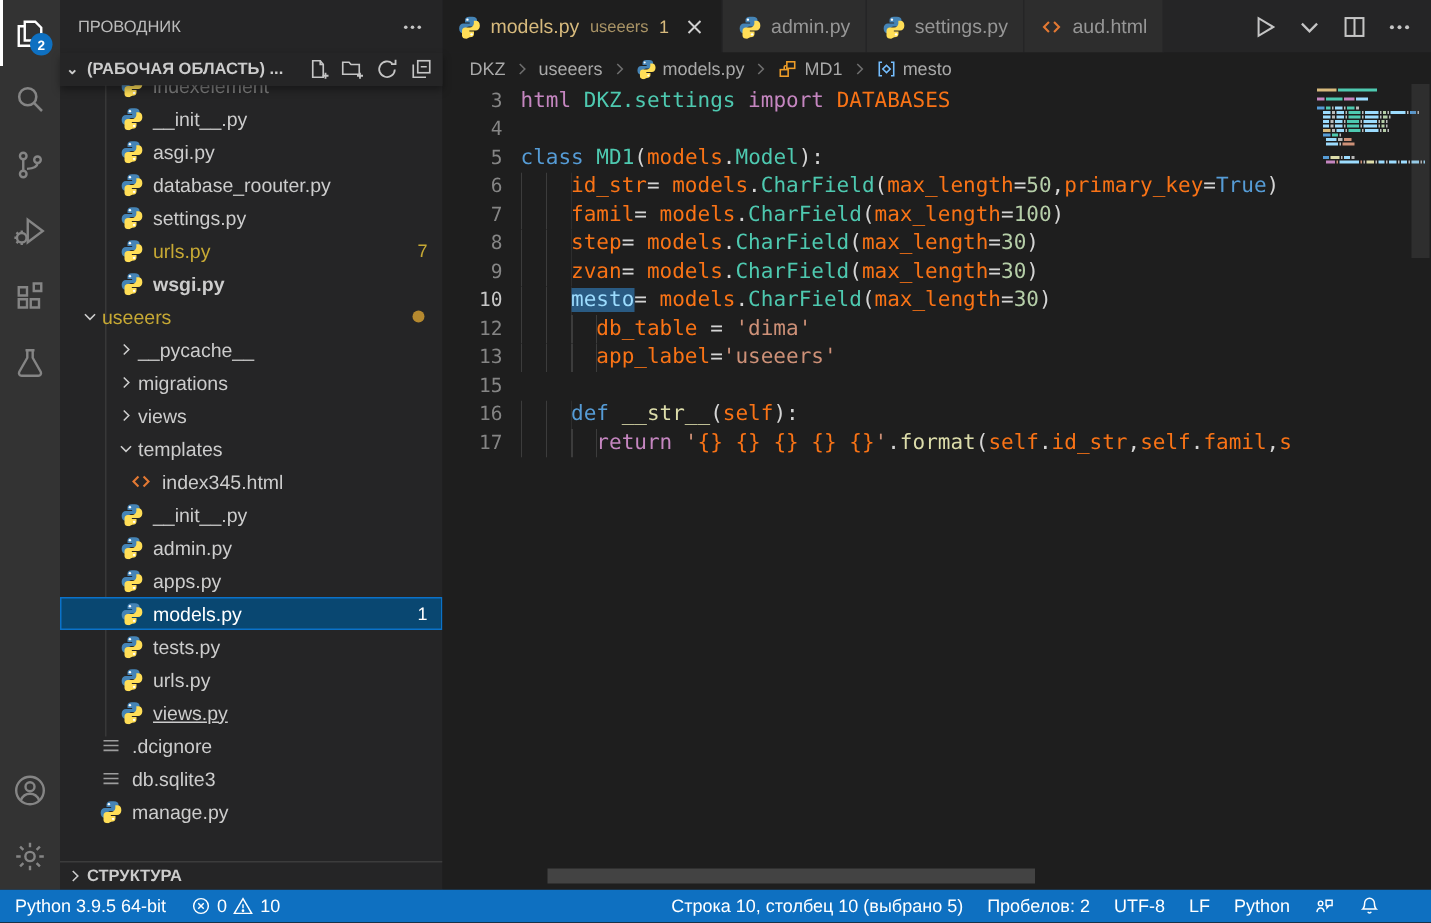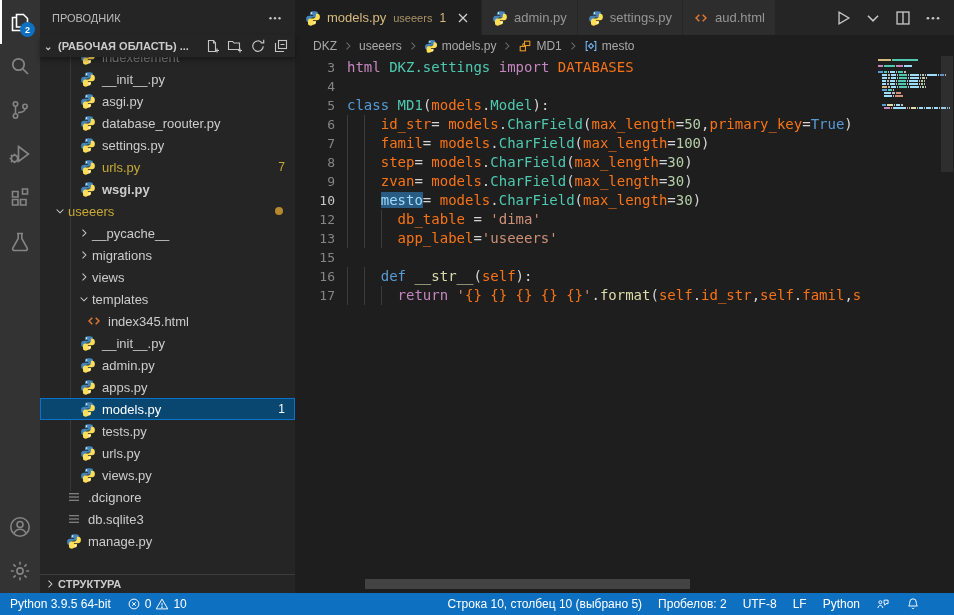--- a/index.html
+++ b/index.html
@@ -419,21 +419,21 @@
           <span class="f-icon">
             <svg viewBox="0 0 16 16">
               <path fill="#4584b6" d="M7.9 1.2c-2 0-2.9.9-2.9 2.2V5h3.1v.7H3.9c-1.5 0-2.8 1.1-2.8 3.2 0 2.2 1.1 3.3 2.6 3.3h1.4v-1.9c0-1.5 1.3-2.7 2.8-2.7h2.9c1.3 0 2.2-1 2.2-2.3V3.4c0-1.3-1-2.2-3.1-2.2z"></path>
               <circle fill="#ffffff" cx="6.6" cy="3.1" r=".8"></circle>
               <path fill="#ffde57" d="M8.1 14.8c2 0 2.9-.9 2.9-2.2V11H7.9v-.7h4.2c1.5 0 2.8-1.1 2.8-3.2 0-2.2-1.1-3.3-2.6-3.3h-1.4v1.9c0 1.5-1.3 2.7-2.8 2.7H5.2c-1.3 0-2.2 1-2.2 2.3v2.9c0 1.3 1 2.2 3.1 2.2z"></path>
               <circle fill="#ffffff" cx="9.4" cy="12.9" r=".8"></circle>
             </svg>
           </span>
           <span class="t-label">urls.py</span>
         </div>
-        <div class="tree-row" style="padding-left: 40px;">
+        <div class="tree-row" style="padding-left: 40px; text-decoration: underline;">
           <span class="f-icon">
             <svg viewBox="0 0 16 16">
               <path fill="#4584b6" d="M7.9 1.2c-2 0-2.9.9-2.9 2.2V5h3.1v.7H3.9c-1.5 0-2.8 1.1-2.8 3.2 0 2.2 1.1 3.3 2.6 3.3h1.4v-1.9c0-1.5 1.3-2.7 2.8-2.7h2.9c1.3 0 2.2-1 2.2-2.3V3.4c0-1.3-1-2.2-3.1-2.2z"></path>
               <circle fill="#ffffff" cx="6.6" cy="3.1" r=".8"></circle>
               <path fill="#ffde57" d="M8.1 14.8c2 0 2.9-.9 2.9-2.2V11H7.9v-.7h4.2c1.5 0 2.8-1.1 2.8-3.2 0-2.2-1.1-3.3-2.6-3.3h-1.4v1.9c0 1.5-1.3 2.7-2.8 2.7H5.2c-1.3 0-2.2 1-2.2 2.3v2.9c0 1.3 1 2.2 3.1 2.2z"></path>
               <circle fill="#ffffff" cx="9.4" cy="12.9" r=".8"></circle>
             </svg>
           </span>
           <span class="t-label">views.py</span>
         </div>

